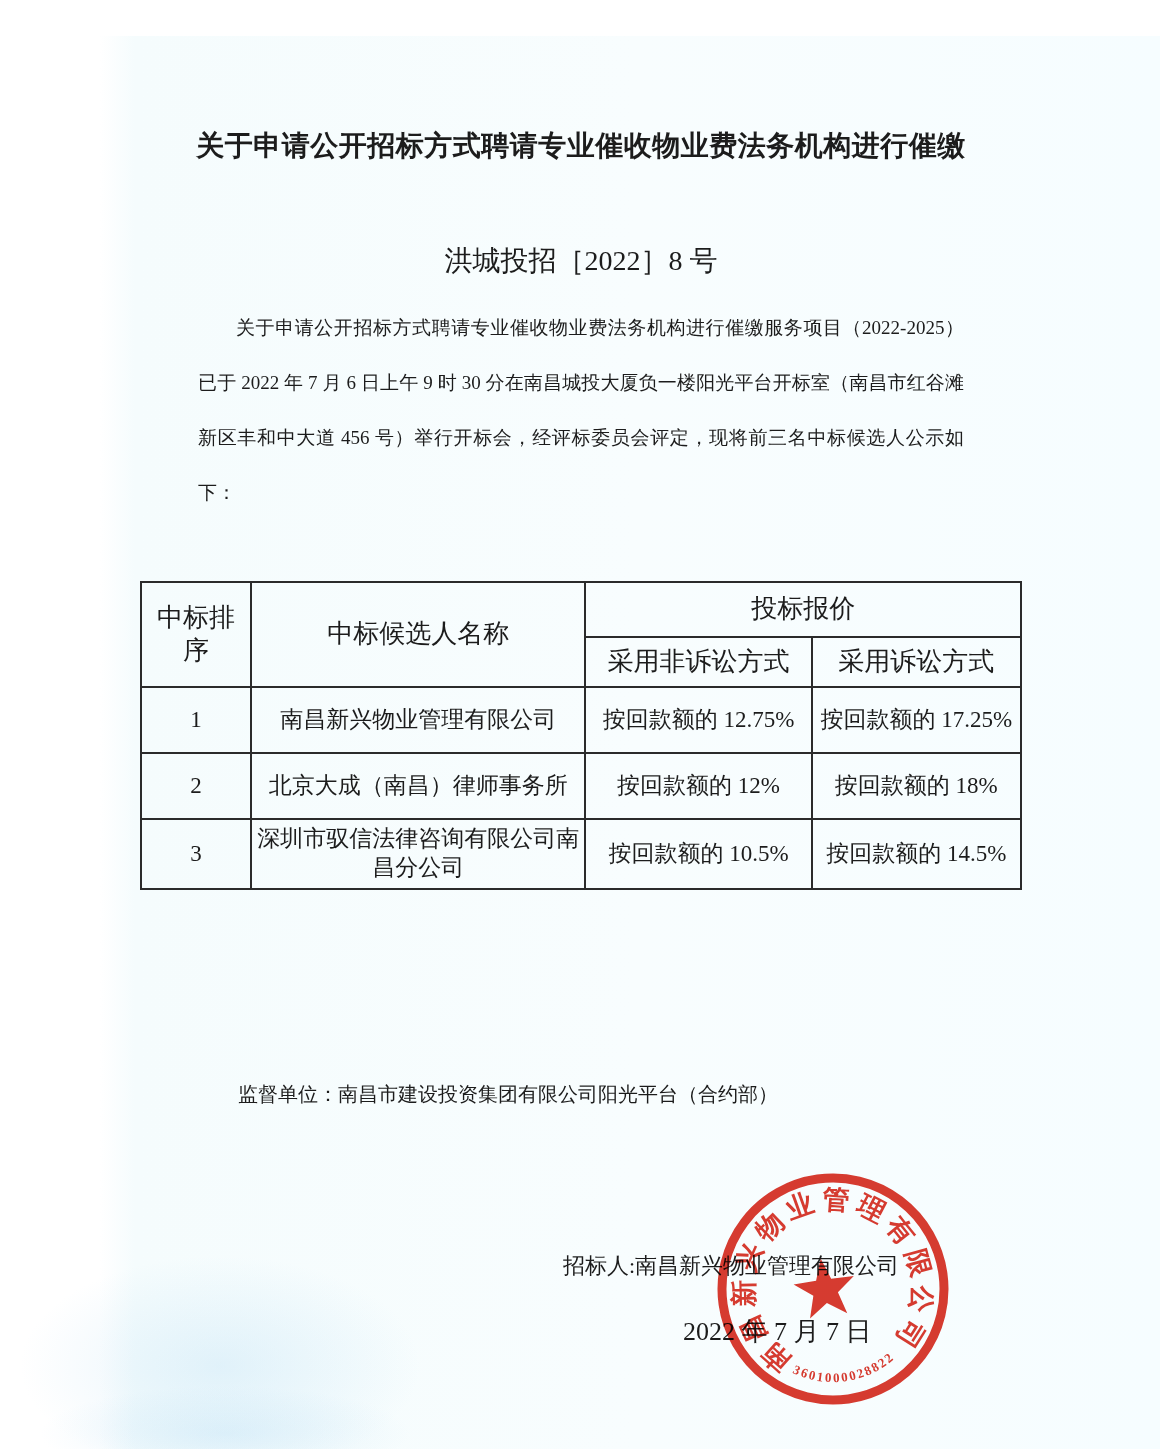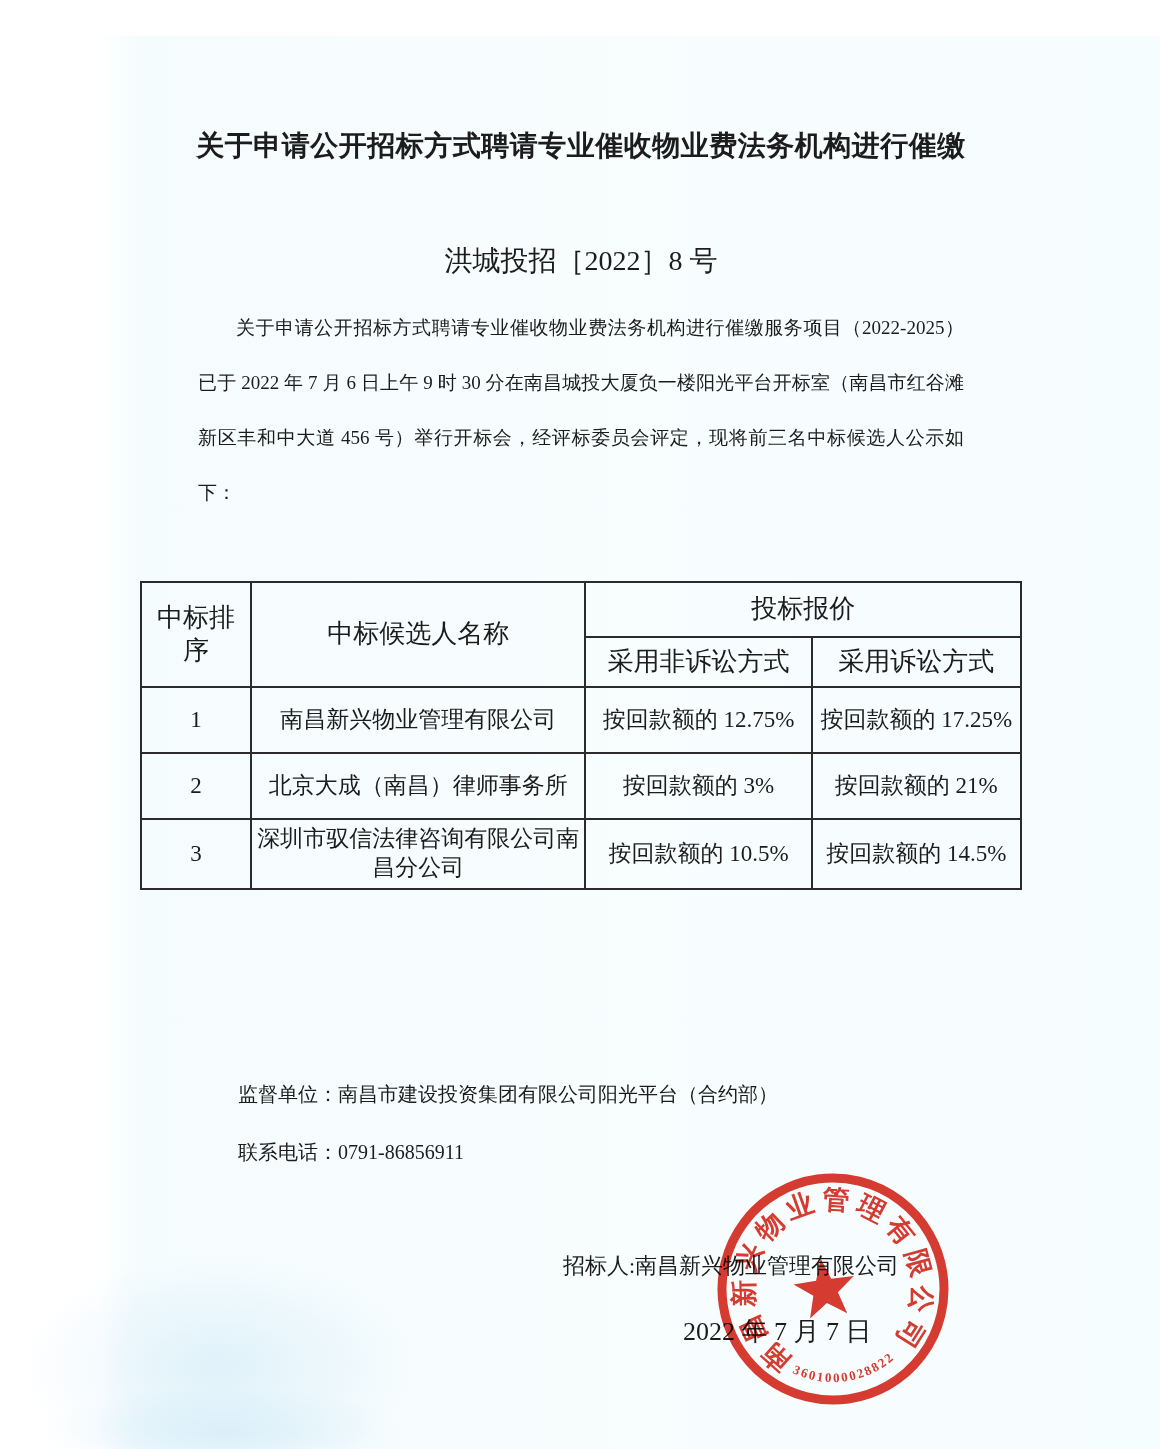--- a/index.html
+++ b/index.html
@@ -108,36 +108,35 @@
         </tr>
         <tr class="drow1">
           <td class="rank">1</td>
           <td>南昌新兴物业管理有限公司</td>
           <td>按回款额的 12.75%</td>
           <td>按回款额的 17.25%</td>
         </tr>
         <tr class="drow2">
           <td class="rank">2</td>
           <td>北京大成（南昌）律师事务所</td>
-          <td>按回款额的 3%</td>
-          <td>按回款额的 21%</td>
+          <td>按回款额的 12%</td>
+          <td>按回款额的 18%</td>
         </tr>
         <tr class="drow3">
           <td class="rank">3</td>
           <td>深圳市驭信法律咨询有限公司南昌分公司</td>
           <td>按回款额的 10.5%</td>
           <td>按回款额的 14.5%</td>
         </tr>
       </tbody>
     </table>
   </div>
 
 
   <div class="single-line supervisor">监督单位：南昌市建设投资集团有限公司阳光平台（合约部）</div>
-  <div class="single-line phone">联系电话：0791-86856911</div>
 
   <div class="bidder">招标人:南昌新兴物业管理有限公司</div>
   <div class="sign-date">2022 年 7 月 7 日</div>
 
   <svg class="stamp" viewBox="0 0 256 256" aria-hidden="true">
     <defs>
       <path id="arcTop" d="M 76.6 189.3 A 80 80 0 1 1 179.4 189.3" fill="none"></path>
       <path id="arcBottom" d="M 74.6 204.2 A 93 93 0 0 0 181.4 204.2" fill="none"></path>
     </defs>
     <circle cx="128" cy="128" r="111" fill="none" stroke="#d92a1e" stroke-width="9"></circle>

